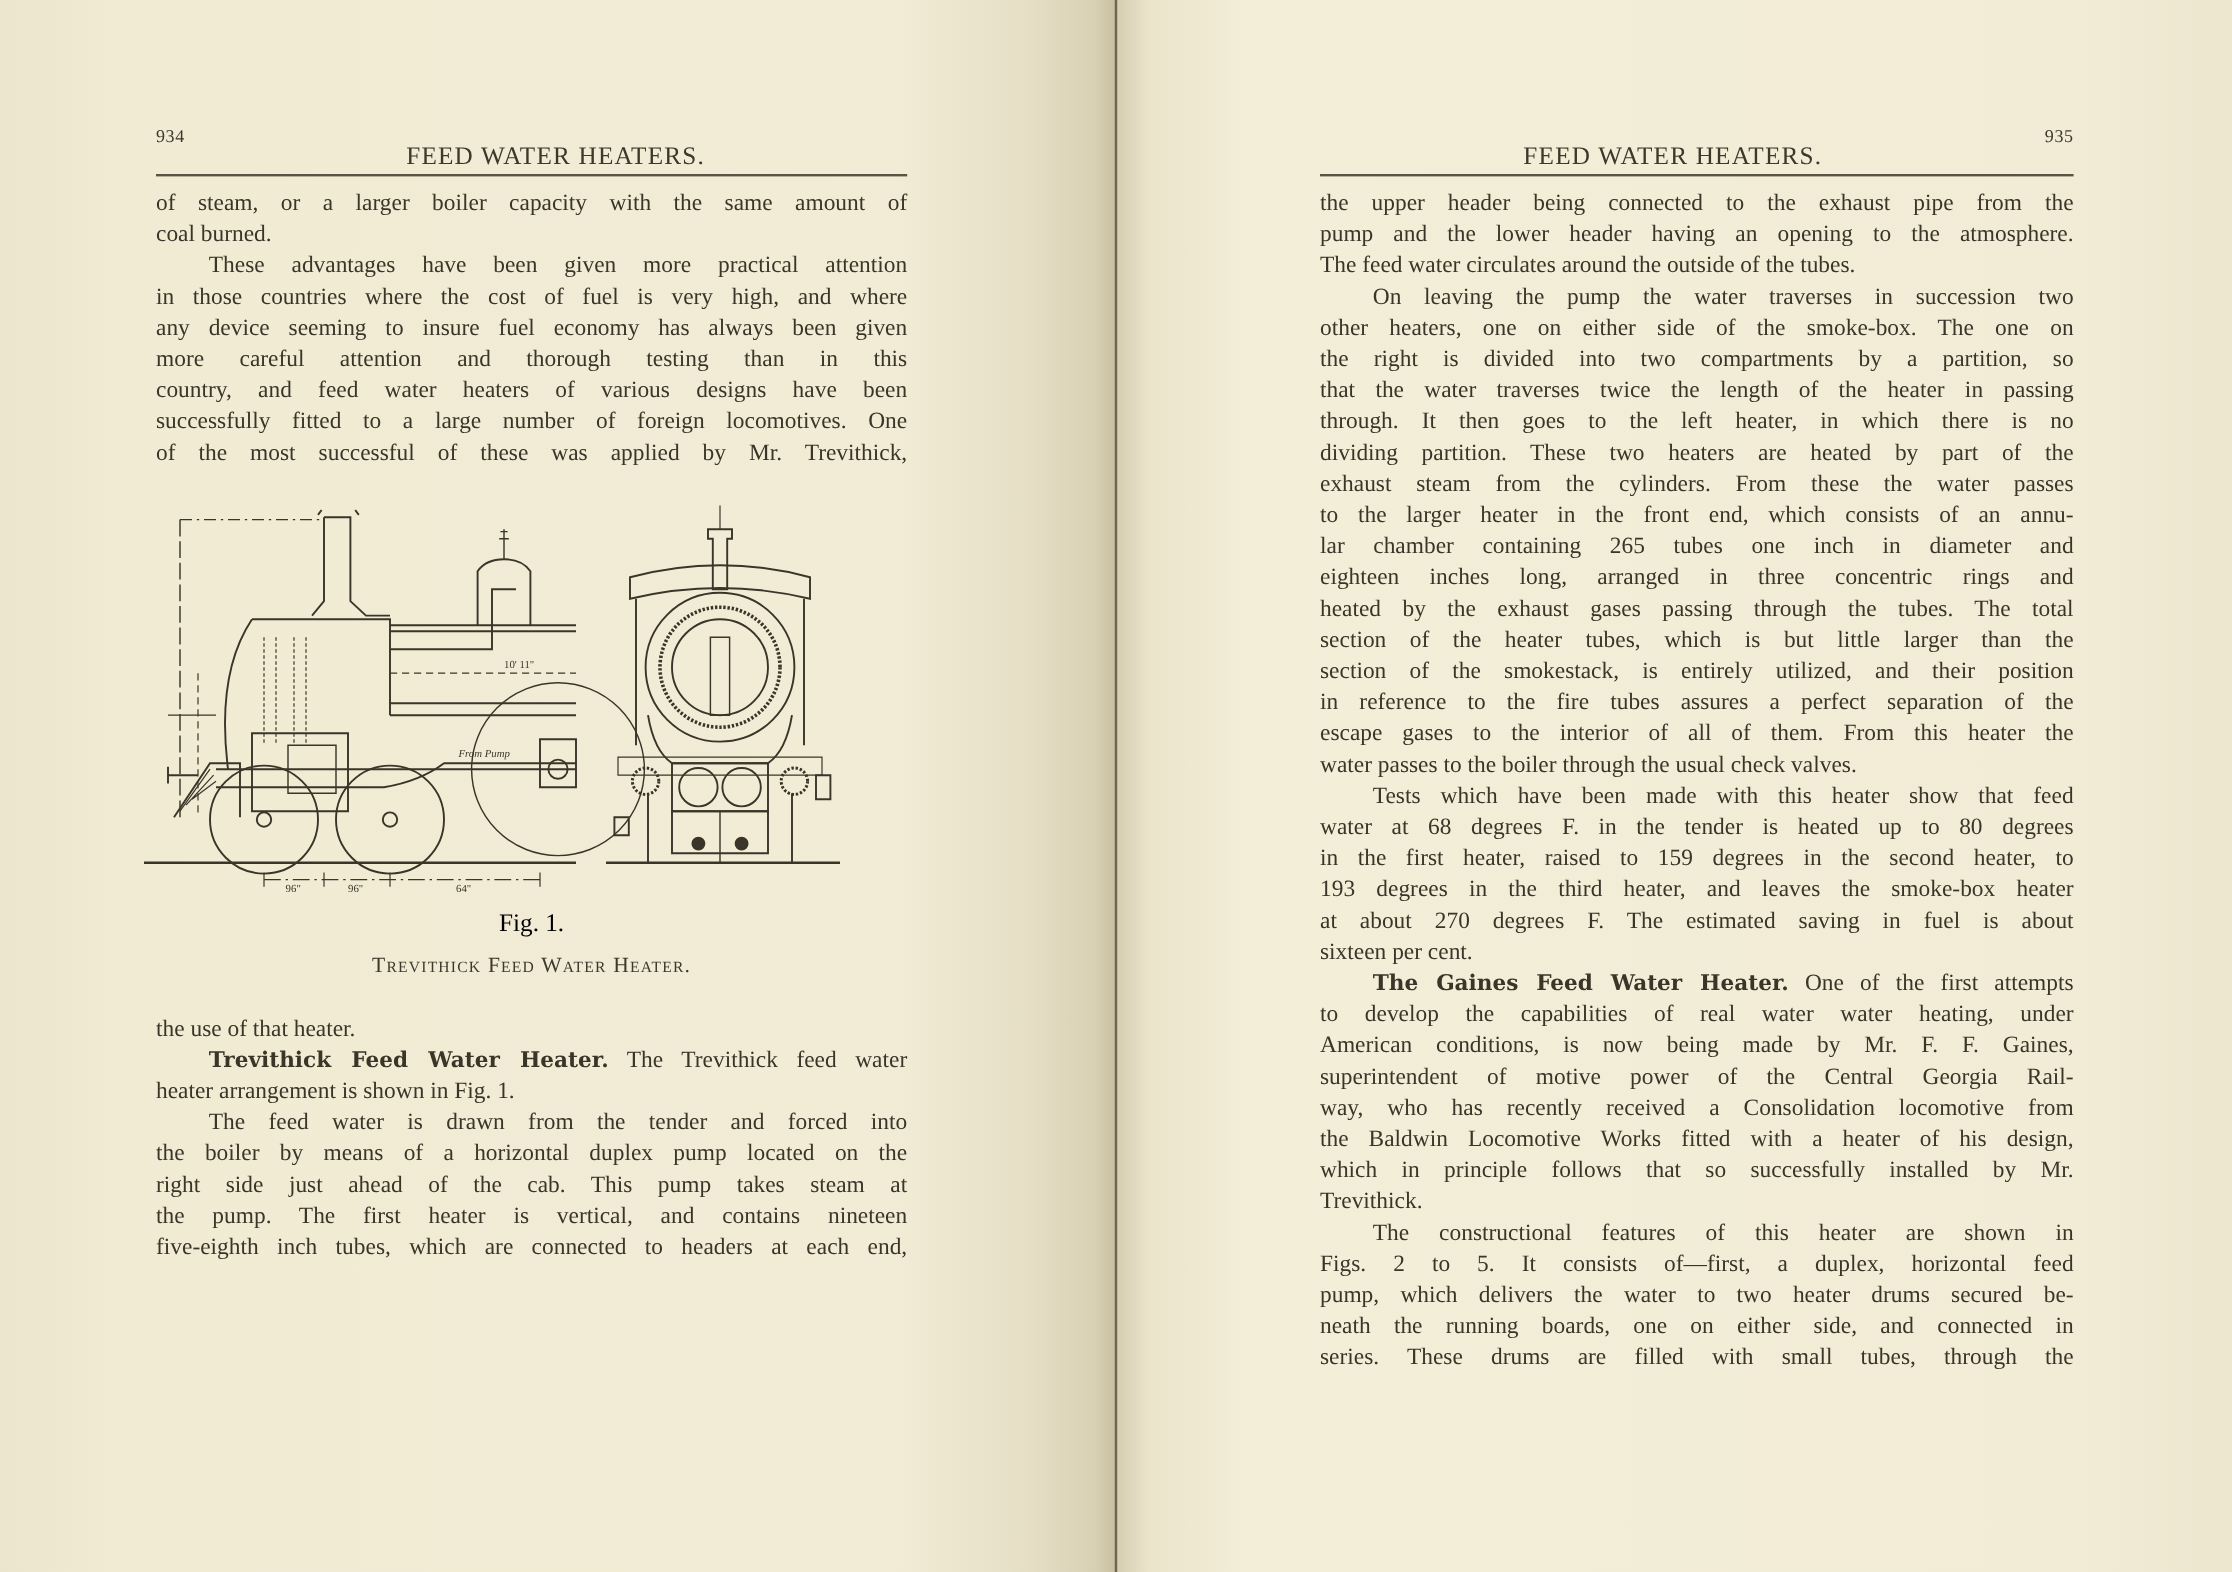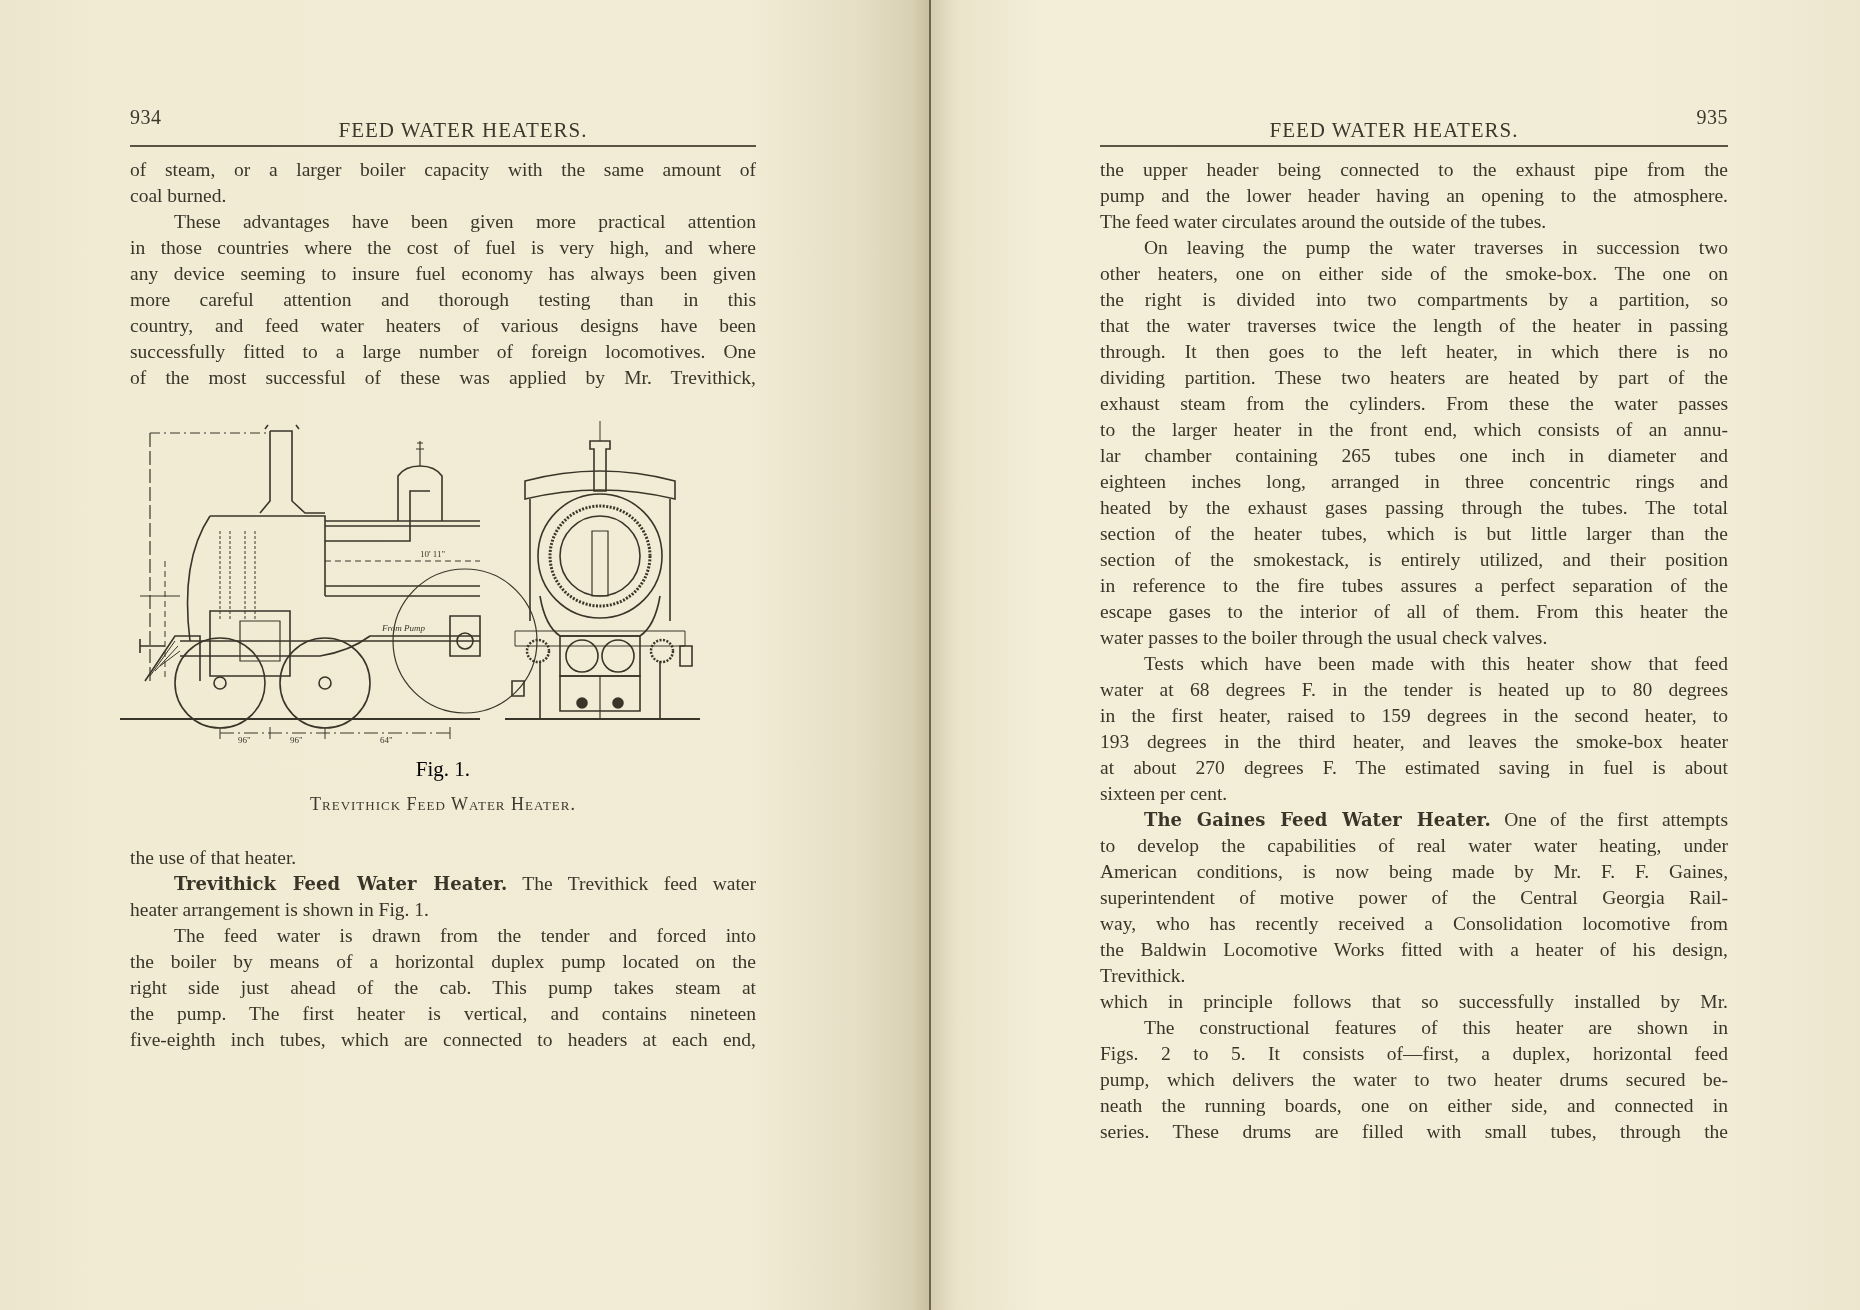--- a/index.html
+++ b/index.html
@@ -26,21 +26,21 @@
     background:#6e6450;
   }
   .column { position:absolute; }
   .col-left { left:130px; top:106px; width:626px; }
   .col-right { left:1100px; top:106px; width:628px; }
 
   .running-head {
     position:relative; height:30px;
     font-size:21px; letter-spacing:0.5px; color:#3d382c;
   }
-  .running-head .folio { position:absolute; top:0; font-size:20px; }
+  .running-head .folio { position:absolute; top:0; font-size:15px; }
   .running-head .title { position:absolute; top:12px; left:0; right:0; text-align:center; letter-spacing:1px; }
   .col-left .running-head .folio { left:0; }
   .col-left .running-head .title { left:40px; }
   .col-right .running-head .folio { right:0; }
   .col-right .running-head .title { right:40px; }
   .rule { height:2px; background:#5b5444; margin-top:9px; margin-bottom:10px; }
 
   p.txt {
     margin:0; font-size:19.5px; line-height:26px;
     text-align:justify; text-align-last:auto;
@@ -234,22 +234,22 @@
     <span class="line">at about 270 degrees F. The estimated saving in fuel is about</span>
     <span class="line last">sixteen per cent.</span>
   </p>
   <p class="txt">
     <span class="line" style="padding-left:44px"><b class="bold-head">The Gaines Feed Water Heater.</b><span> One of the first attempts</span></span>
     <span class="line">to develop the capabilities of real water water heating, under</span>
     <span class="line">American conditions, is now being made by Mr. F. F. Gaines,</span>
     <span class="line">superintendent of motive power of the Central Georgia Rail-</span>
     <span class="line">way, who has recently received a Consolidation locomotive from</span>
     <span class="line">the Baldwin Locomotive Works fitted with a heater of his design,</span>
+    <span class="line">which in principle follows that so successfully installed by Mr.</span>
     <span class="line last">Trevithick.</span>
-    <span class="line">which in principle follows that so successfully installed by Mr.</span>
   </p>
   <p class="txt">
     <span class="line" style="padding-left:44px">The constructional features of this heater are shown in</span>
     <span class="line">Figs. 2 to 5. It consists of—first, a duplex, horizontal feed</span>
     <span class="line">pump, which delivers the water to two heater drums secured be-</span>
     <span class="line">neath the running boards, one on either side, and connected in</span>
     <span class="line">series. These drums are filled with small tubes, through the</span>
   </p>
 </div>
 

